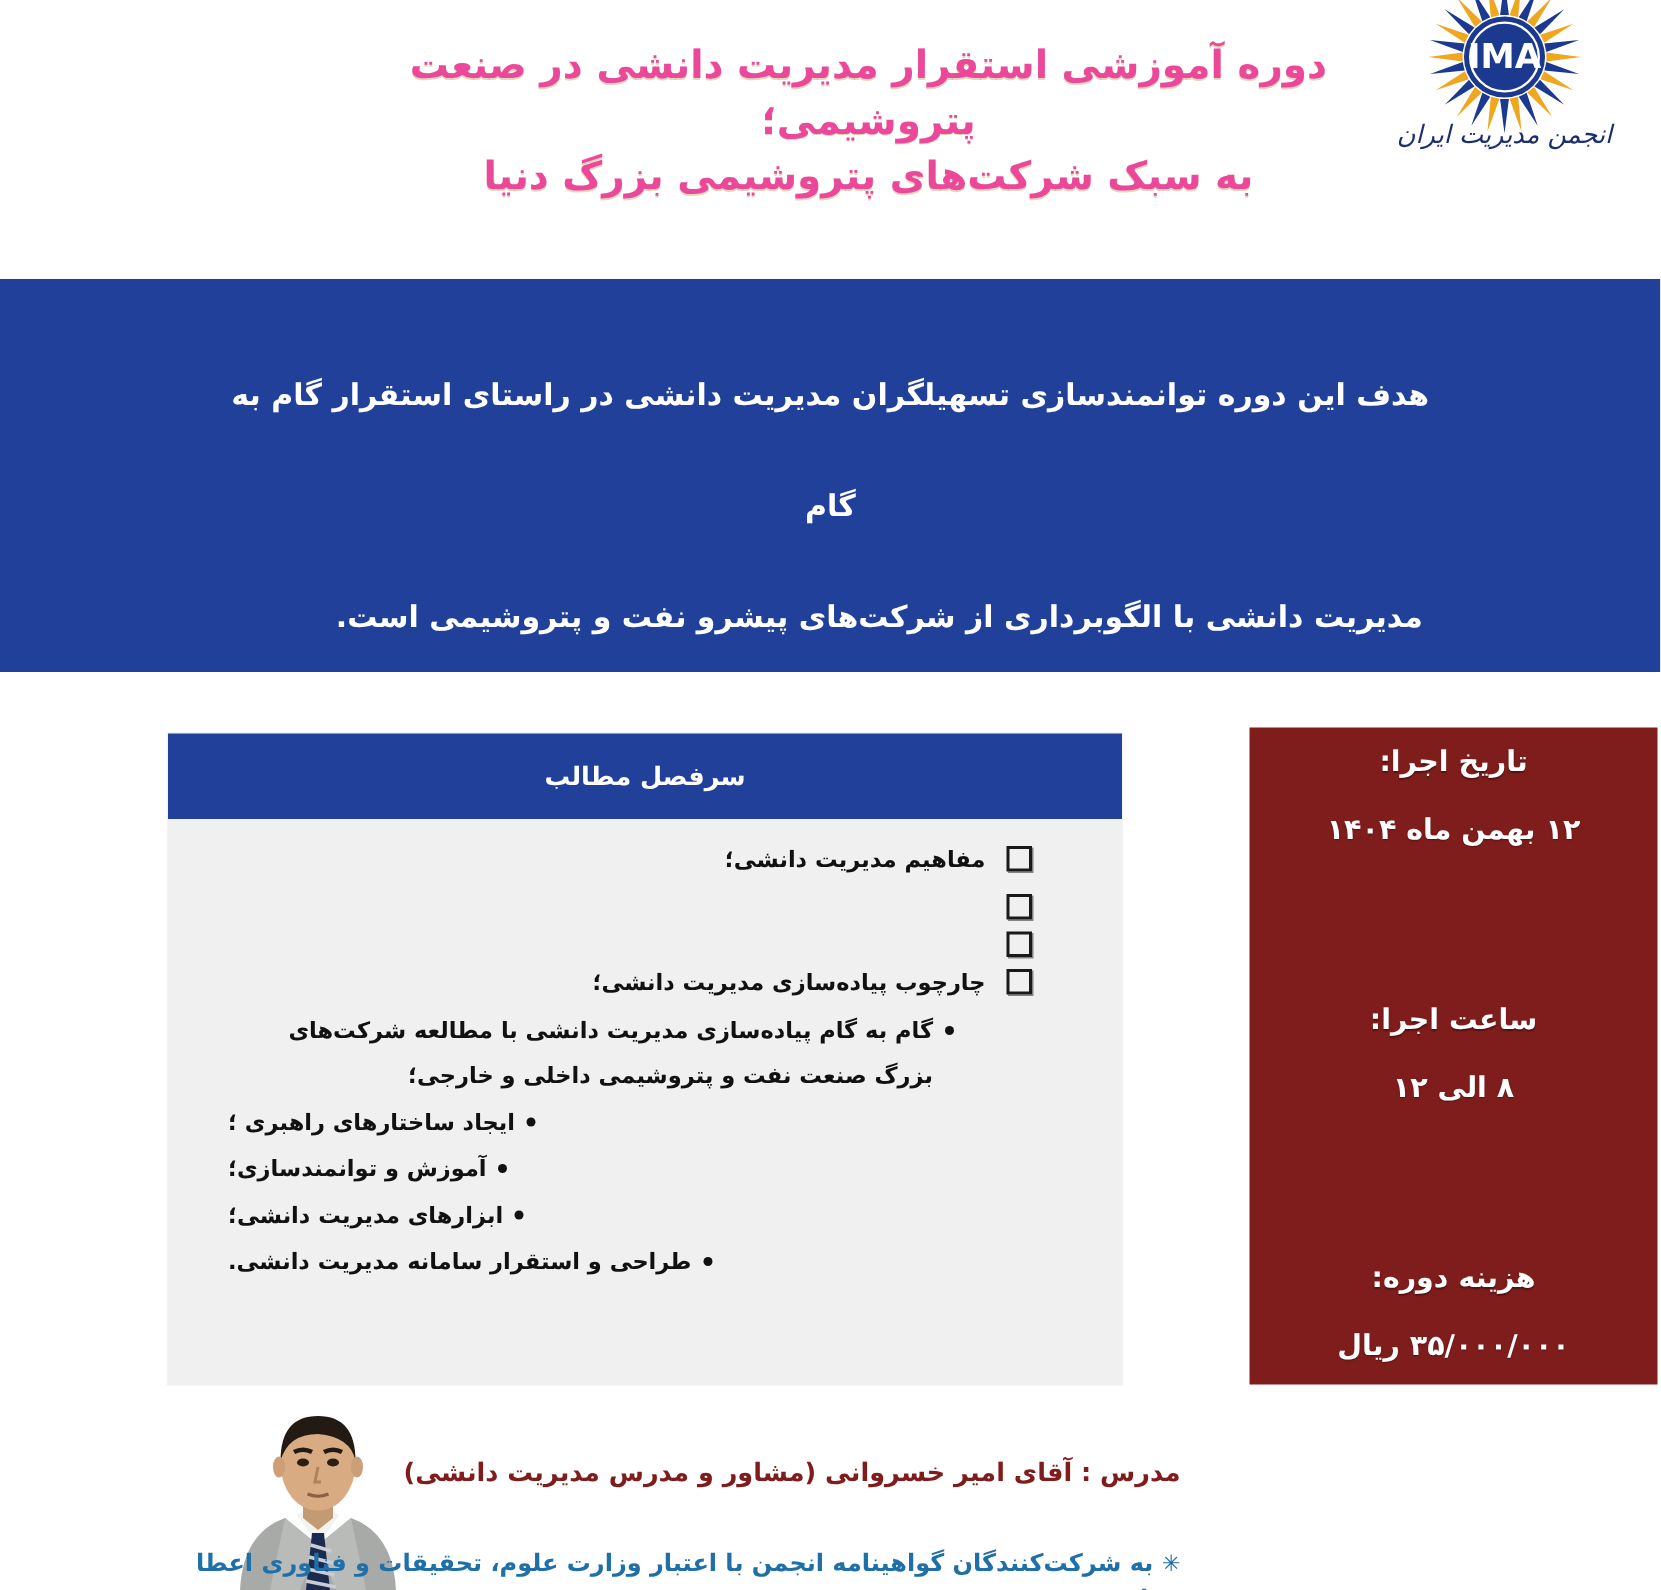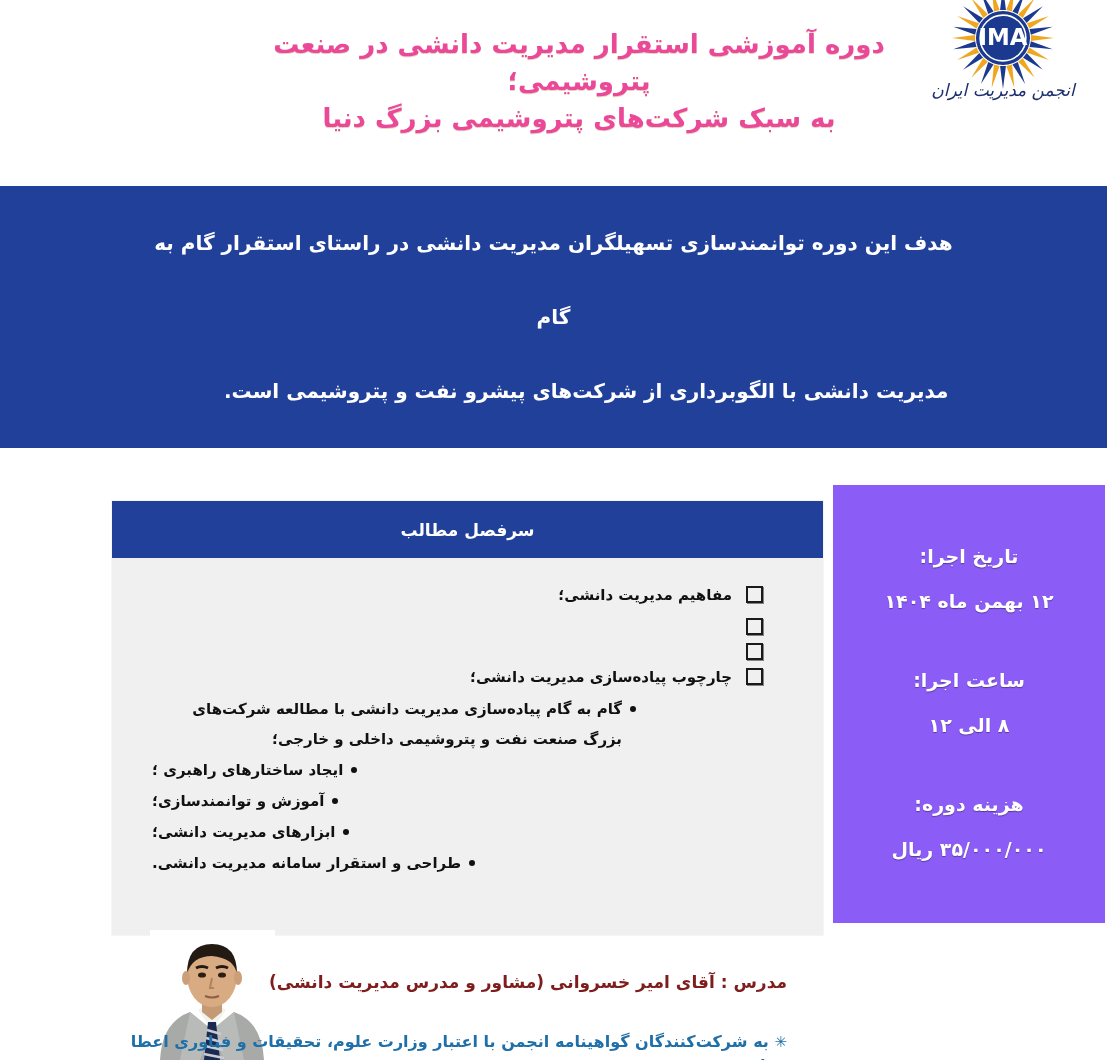--- a/index.html
+++ b/index.html
@@ -69,21 +69,21 @@
   .objective-band {
     position: absolute;
     left: 0;
     top: 186px;
     width: 1107px;
     height: 262px;
     background: #21409A;
     display: flex;
     flex-direction: column;
     align-items: center;
-    justify-content: center;
+    justify-content: flex-end;
   }
   .objective-inner {
     width: 810px;
     direction: rtl;
     text-align: center;
   }
   .objective-line {
     color: #ffffff;
     font-size: 20px;
     font-weight: bold;
@@ -92,42 +92,41 @@
   .objective-line.second {
     text-align: right;
     padding-right: 10px;
   }
 
   
   .syllabus-panel {
     position: absolute;
     left: 112px;
     top: 489px;
-    width: 711px;
+    width: 636px;
     height: 434px;
     background: #F0F0F0;
     box-shadow: 0 0 0 1px rgba(0,0,0,0.04);
-    margin-top: 12px;
   }
   .syllabus-header {
     height: 57px;
     background: #21409A;
     display: flex;
     align-items: center;
     justify-content: center;
   }
   .syllabus-header-text {
     color: #ffffff;
     font-size: 17px;
     font-weight: bold;
     direction: rtl;
   }
   .syllabus-body {
     direction: rtl;
-    padding: 22px 0 0 0;
+    padding: 12px 0 0 0;
   }
   .sy-row {
     display: flex;
     align-items: flex-start;
     justify-content: flex-start;
     padding: 0 60px 0 0;
     margin-bottom: 2px;
   }
   .sy-checkbox {
     width: 13px;
@@ -176,25 +175,25 @@
     padding-left: 40px;
   }
 
   
   .info-panel {
     position: absolute;
     left: 833px;
     top: 485px;
     width: 272px;
     height: 438px;
-    background: #8b5cf6;
+    background: #7f1d1d;
     display: flex;
     flex-direction: column;
     align-items: center;
-    justify-content: center;
+    justify-content: space-between;
     direction: rtl;
   }
   .info-group {
     text-align: center;
     margin: 0 0 34px 0;
   }
   .info-group:last-child { margin-bottom: 4px; }
   .info-label {
     color: #ffffff;
     font-size: 19px;

